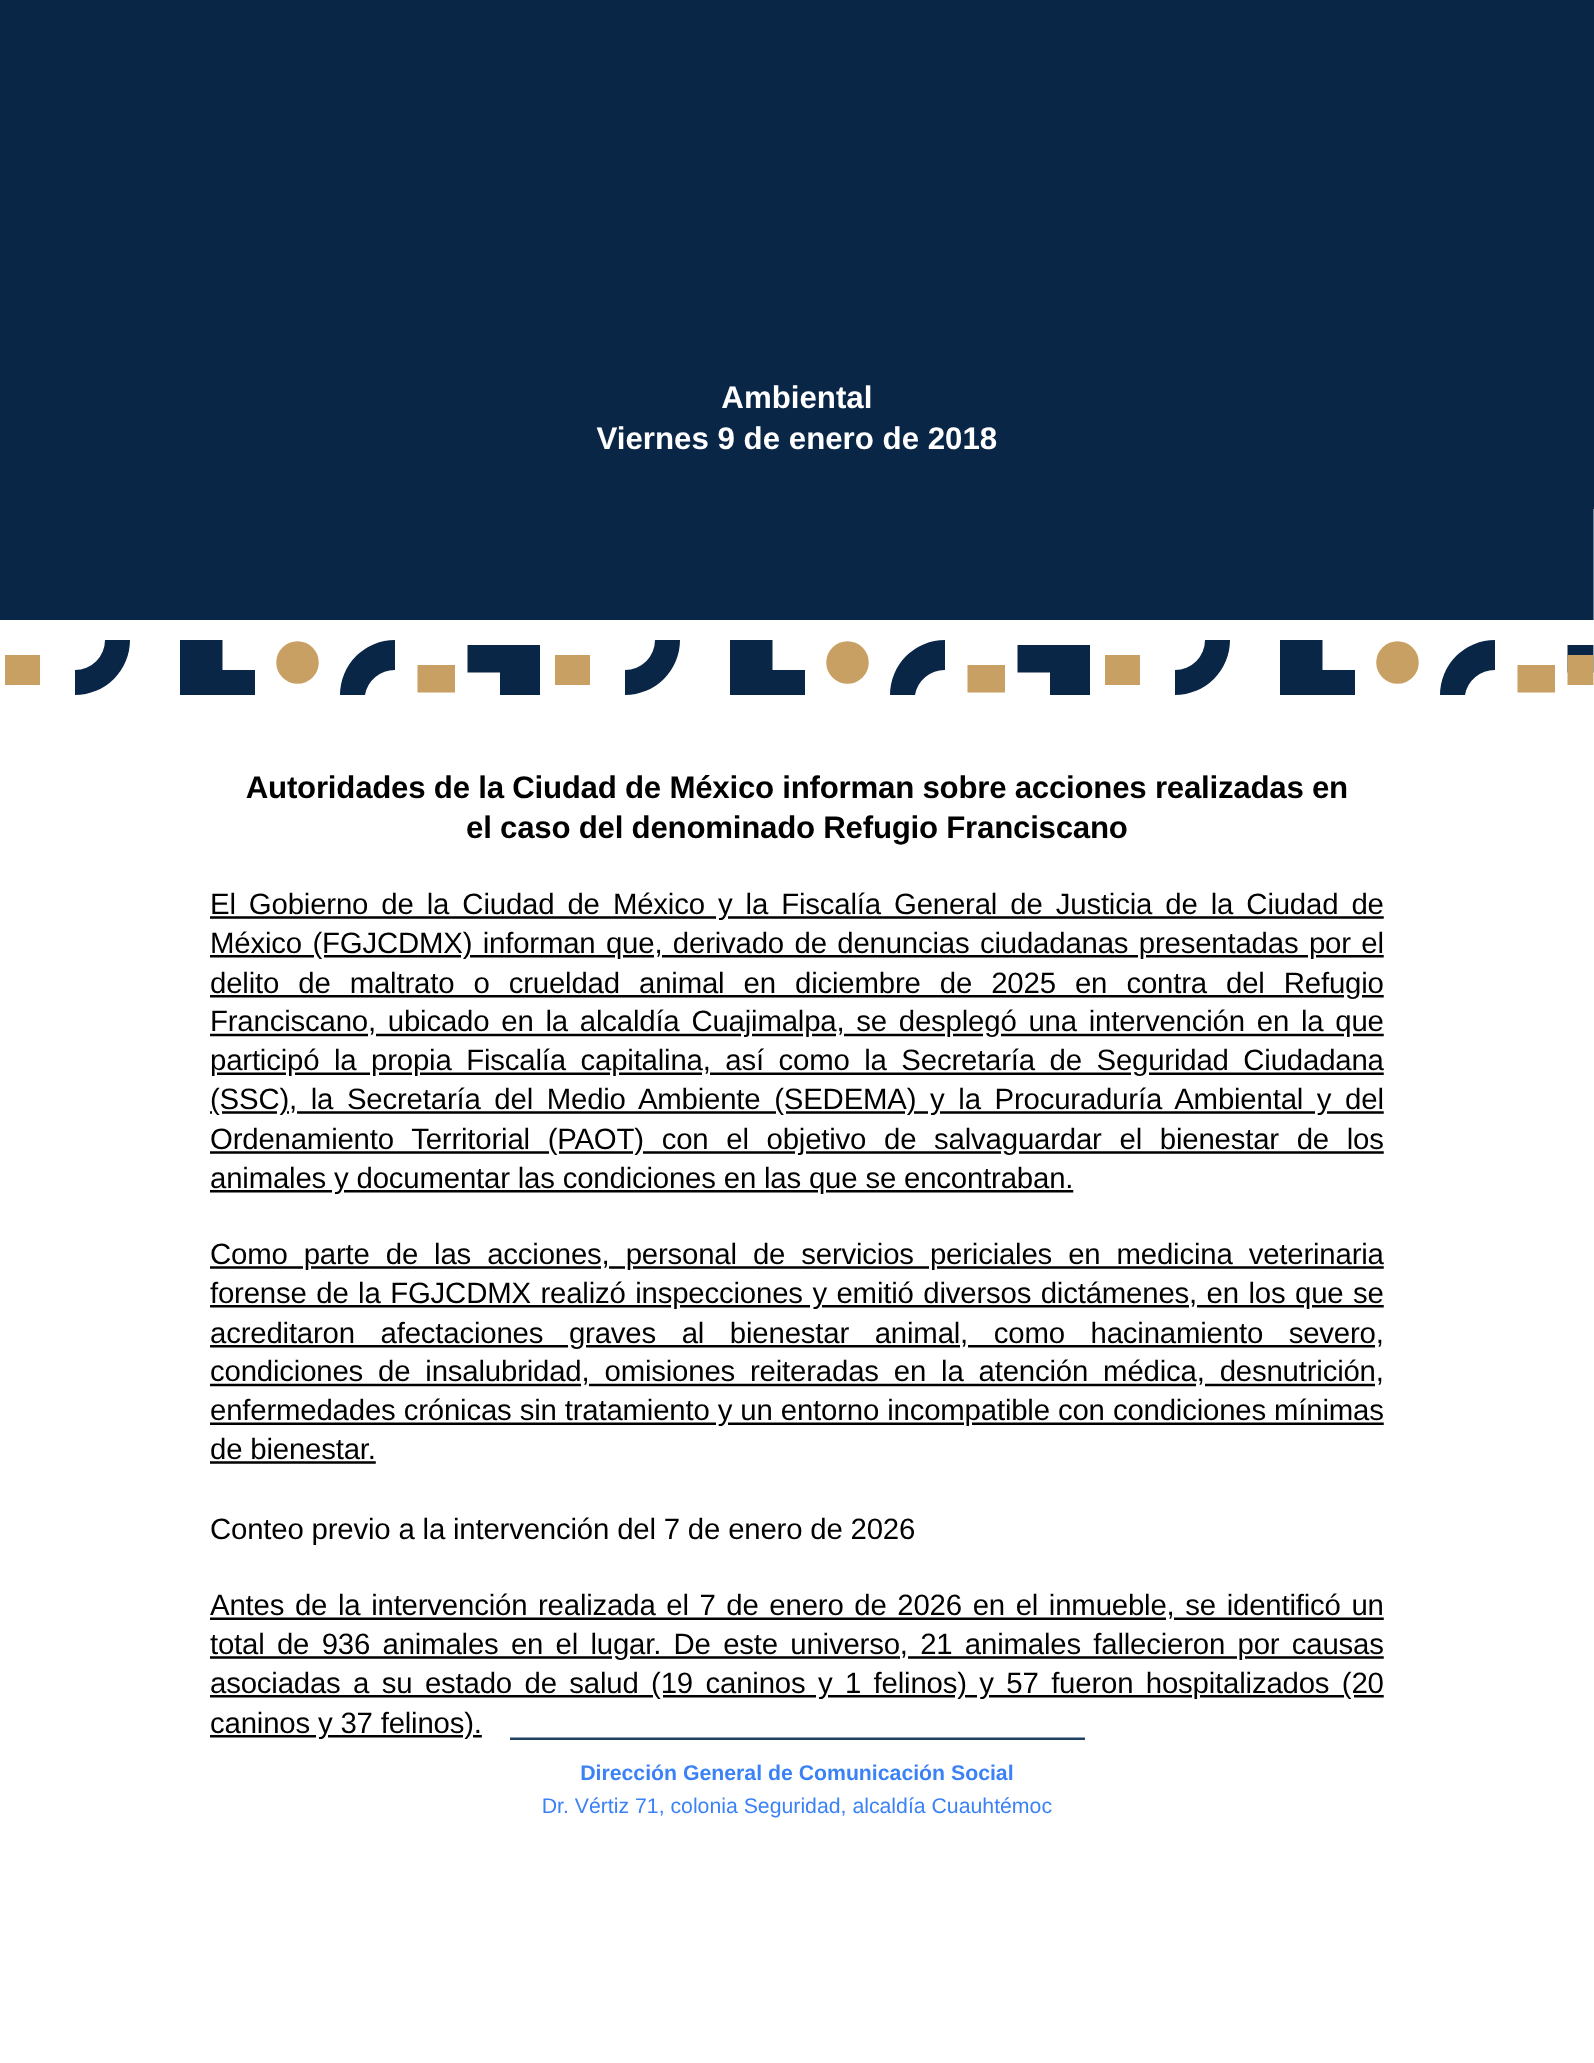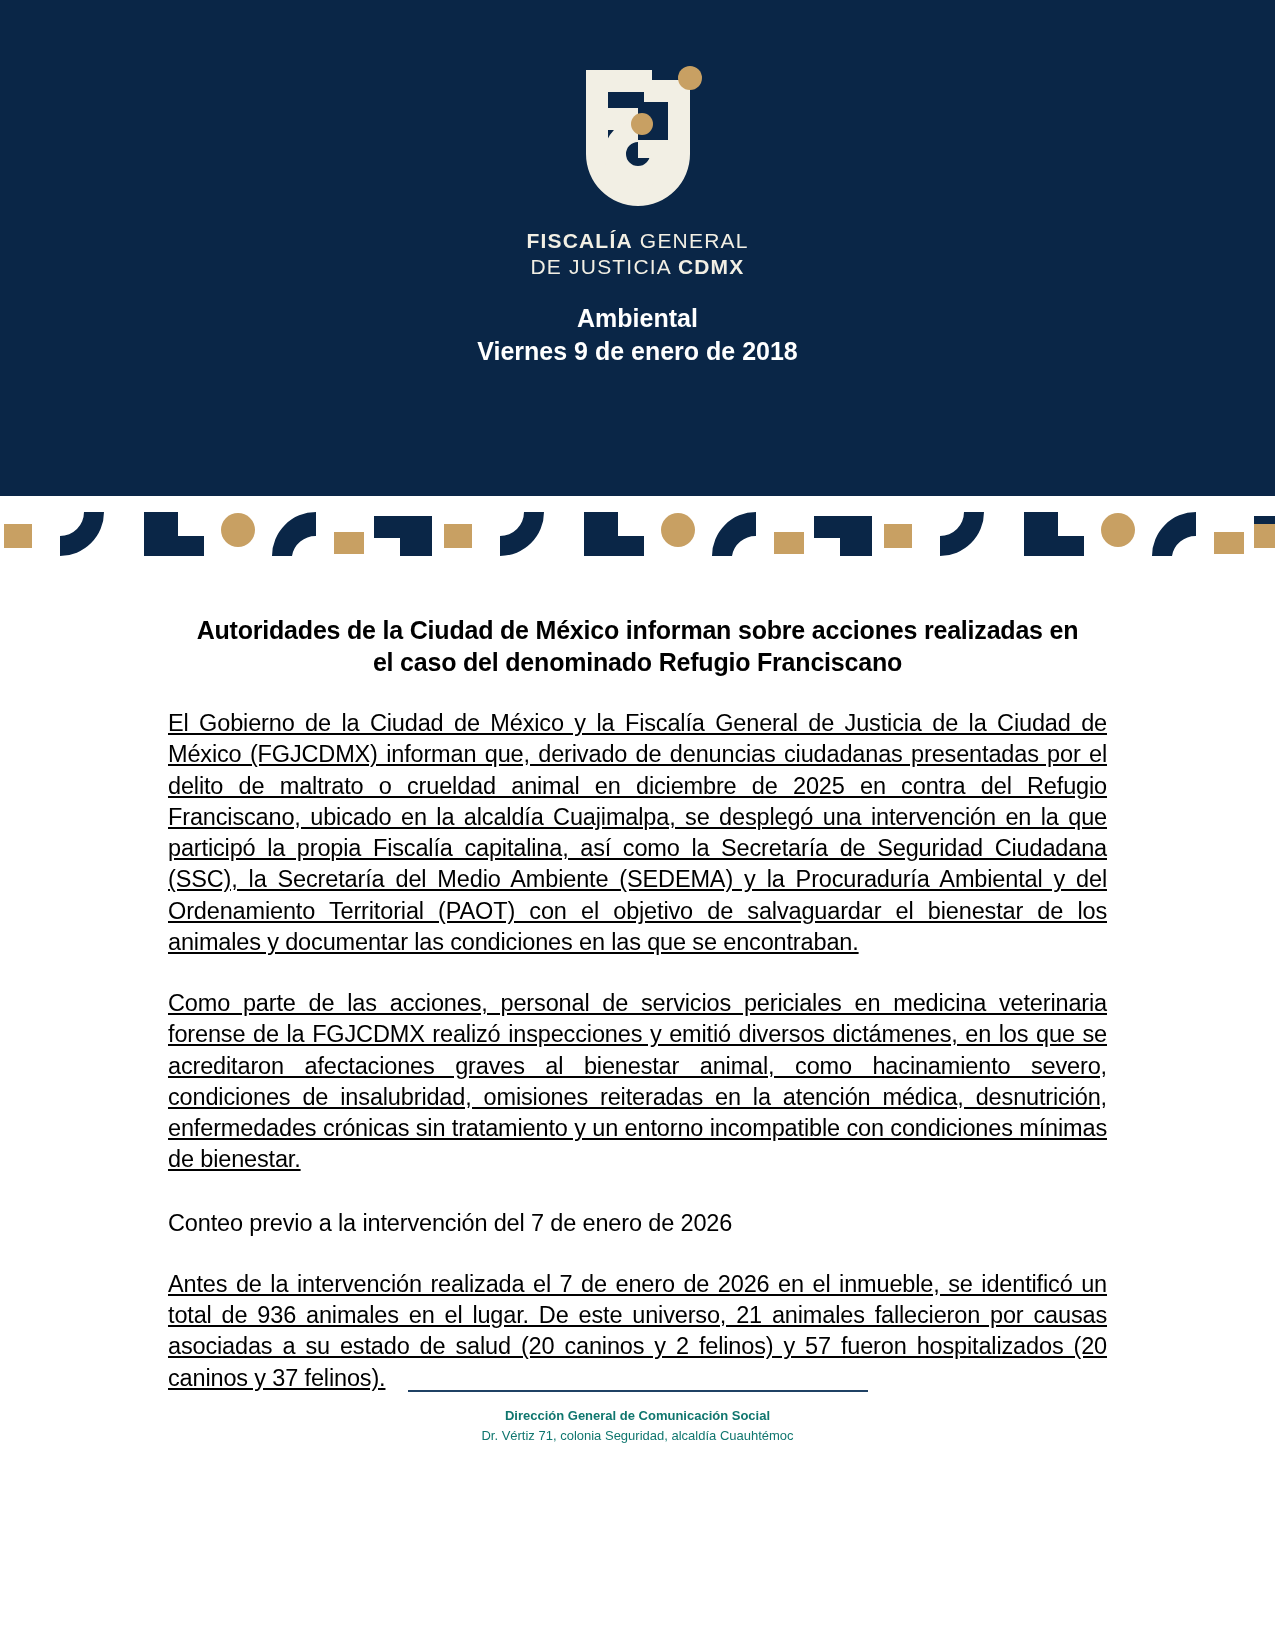--- a/index.html
+++ b/index.html
@@ -124,55 +124,31 @@
     top: 1390px;
     text-align: center;
   }
   .footer-rule {
     width: 460px;
     height: 2px;
     background: #1f4164;
     margin: 0 auto 14px auto;
   }
   .footer-line {
-    font-size: 13px;
+    font-size: 17px;
     line-height: 1.5;
-    color: #0f766e;
+    color: #3b82f6;
   }
   .footer-line.strong { font-weight: bold; }
 </style>
 </head>
 <body>
 
 <div class="header">
 
-  <div class="logo-block">
-
-    <svg class="logo-mark" viewBox="0 0 168 150" aria-hidden="true">
-
-      <path d="M32 8 H98 V30 H54 V46 H84 V68 H54 V92 A30 30 0 0 0 114 92 V40 H90 V18 H136 V92 A52 52 0 0 1 32 92 Z" fill="#f2efe4"></path>
-
-      <path d="M84 58 A34 34 0 1 0 118 92 H96 A12 12 0 1 1 84 80 Z" fill="#f2efe4"></path>
-      <rect x="84" y="78" width="34" height="18" fill="#f2efe4"></rect>
-
-      <circle cx="136" cy="16" r="12" fill="#c8a063"></circle>
-      <circle cx="88" cy="62" r="11" fill="#c8a063"></circle>
-    </svg>
-
-    <div class="logo-wordmark">
-      <div class="line">
-        <span class="lw-bold">FISCALÍA</span>
-        <span class="lw-light">GENERAL</span>
-      </div>
-      <div class="line">
-        <span class="lw-light">DE JUSTICIA</span>
-        <span class="lw-bold">CDMX</span>
-      </div>
-    </div>
-  </div>
 
   <div class="header-meta">
     <div>Ambiental</div>
     <div>Viernes 9 de enero de 2018</div>
   </div>
 </div>
 
 <div class="pattern-band">
   <svg width="1275" height="60" viewBox="0 0 1275 60" aria-hidden="true">
     <defs>
@@ -203,20 +179,20 @@
 <div class="doc-body">
 
   <h1 class="doc-title">Autoridades de la Ciudad de México informan sobre acciones realizadas en el caso del denominado Refugio Franciscano</h1>
 
   <p class="para">El Gobierno de la Ciudad de México y la Fiscalía General de Justicia de la Ciudad de México (FGJCDMX) informan que, derivado de denuncias ciudadanas presentadas por el delito de maltrato o crueldad animal en diciembre de 2025 en contra del Refugio Franciscano, ubicado en la alcaldía Cuajimalpa, se desplegó una intervención en la que participó la propia Fiscalía capitalina, así como la Secretaría de Seguridad Ciudadana (SSC), la Secretaría del Medio Ambiente (SEDEMA) y la Procuraduría Ambiental y del Ordenamiento Territorial (PAOT) con el objetivo de salvaguardar el bienestar de los animales y documentar las condiciones en las que se encontraban.</p>
 
   <p class="para">Como parte de las acciones, personal de servicios periciales en medicina veterinaria forense de la FGJCDMX realizó inspecciones y emitió diversos dictámenes, en los que se acreditaron afectaciones graves al bienestar animal, como hacinamiento severo, condiciones de insalubridad, omisiones reiteradas en la atención médica, desnutrición, enfermedades crónicas sin tratamiento y un entorno incompatible con condiciones mínimas de bienestar.</p>
 
   <h2 class="subhead">Conteo previo a la intervención del 7 de enero de 2026</h2>
 
-  <p class="para">Antes de la intervención realizada el 7 de enero de 2026 en el inmueble, se identificó un total de 936 animales en el lugar. De este universo, 21 animales fallecieron por causas asociadas a su estado de salud (20 caninos y 2 felinos) y 57 fueron hospitalizados (20 caninos y 37 felinos).</p>
+  <p class="para">Antes de la intervención realizada el 7 de enero de 2026 en el inmueble, se identificó un total de 936 animales en el lugar. De este universo, 21 animales fallecieron por causas asociadas a su estado de salud (19 caninos y 1 felinos) y 57 fueron hospitalizados (20 caninos y 37 felinos).</p>
 </div>
 
 <div class="footer">
   <div class="footer-rule"></div>
   <div class="footer-line strong">Dirección General de Comunicación Social</div>
   <div class="footer-line">Dr. Vértiz 71, colonia Seguridad, alcaldía Cuauhtémoc</div>
 </div>
 
 </body></html>

